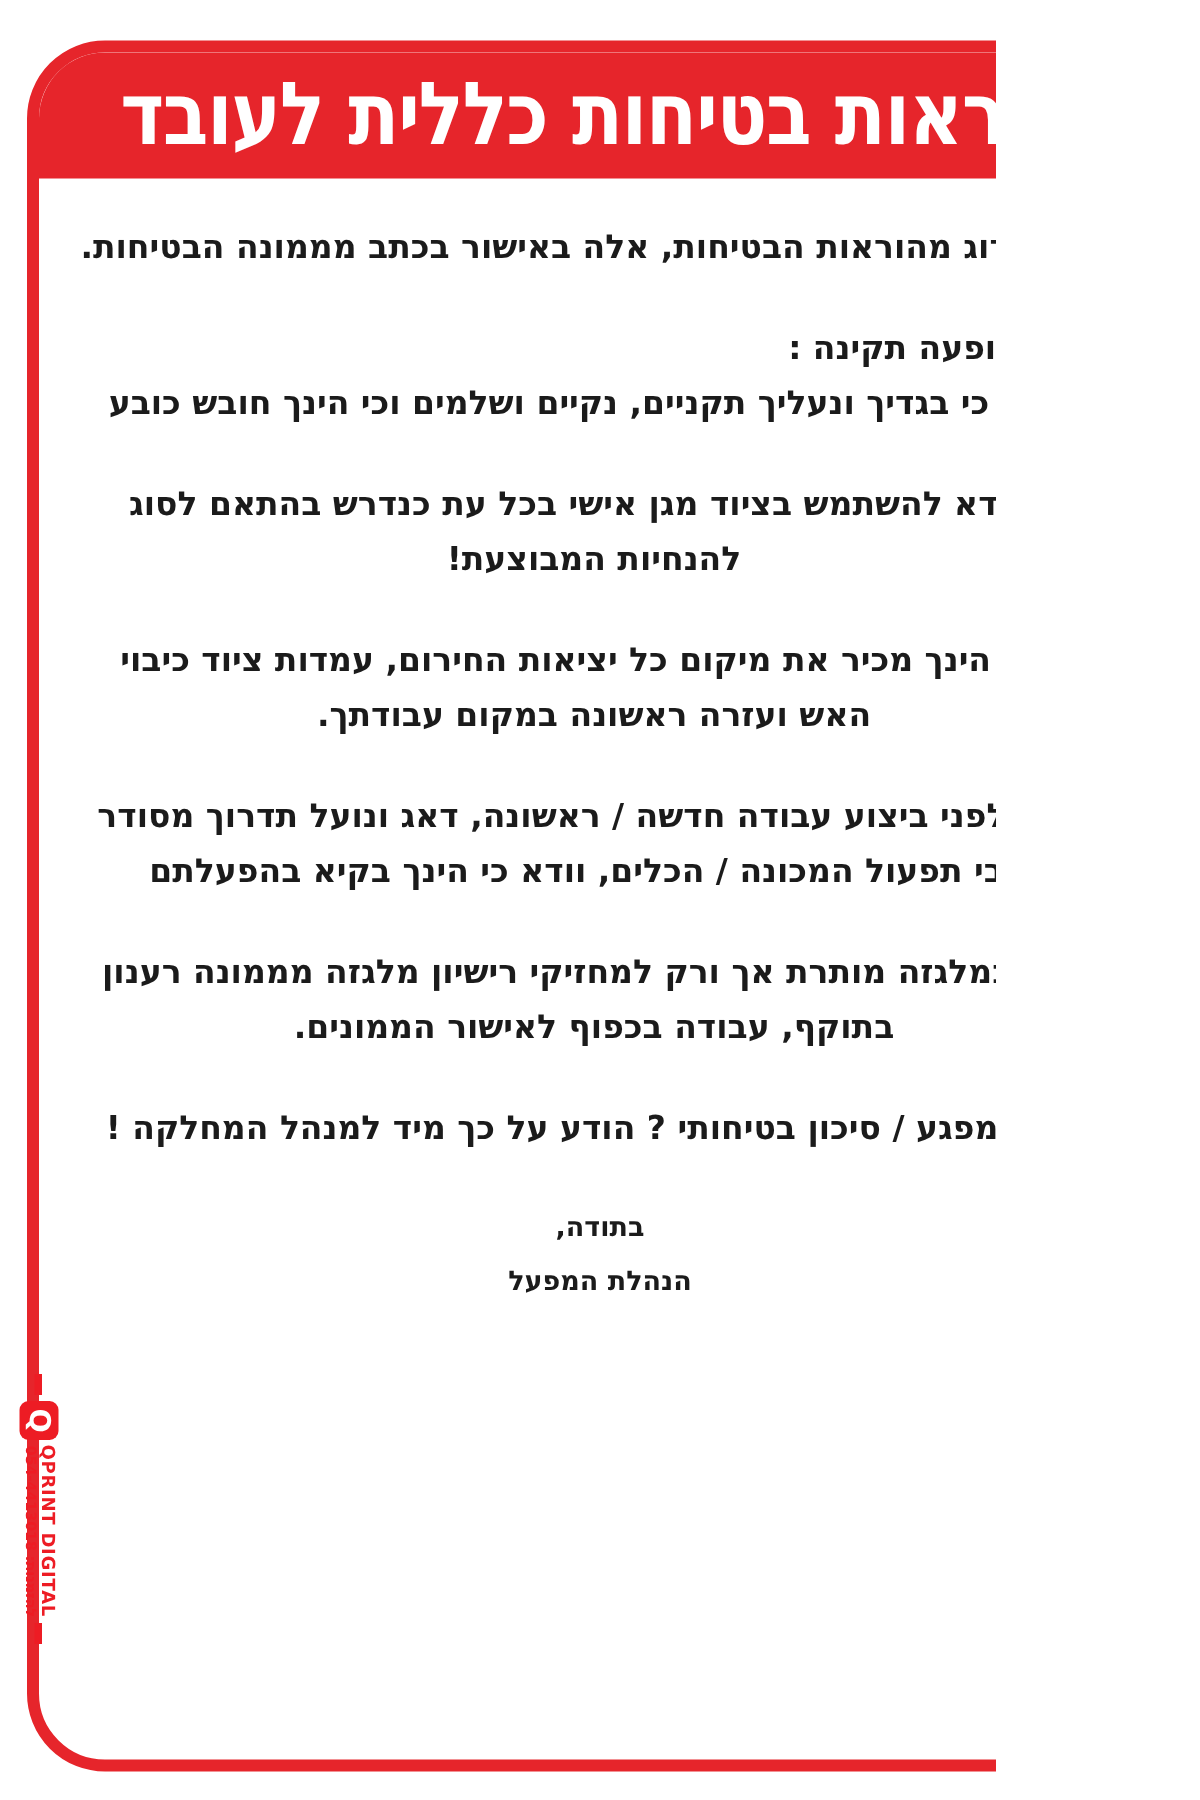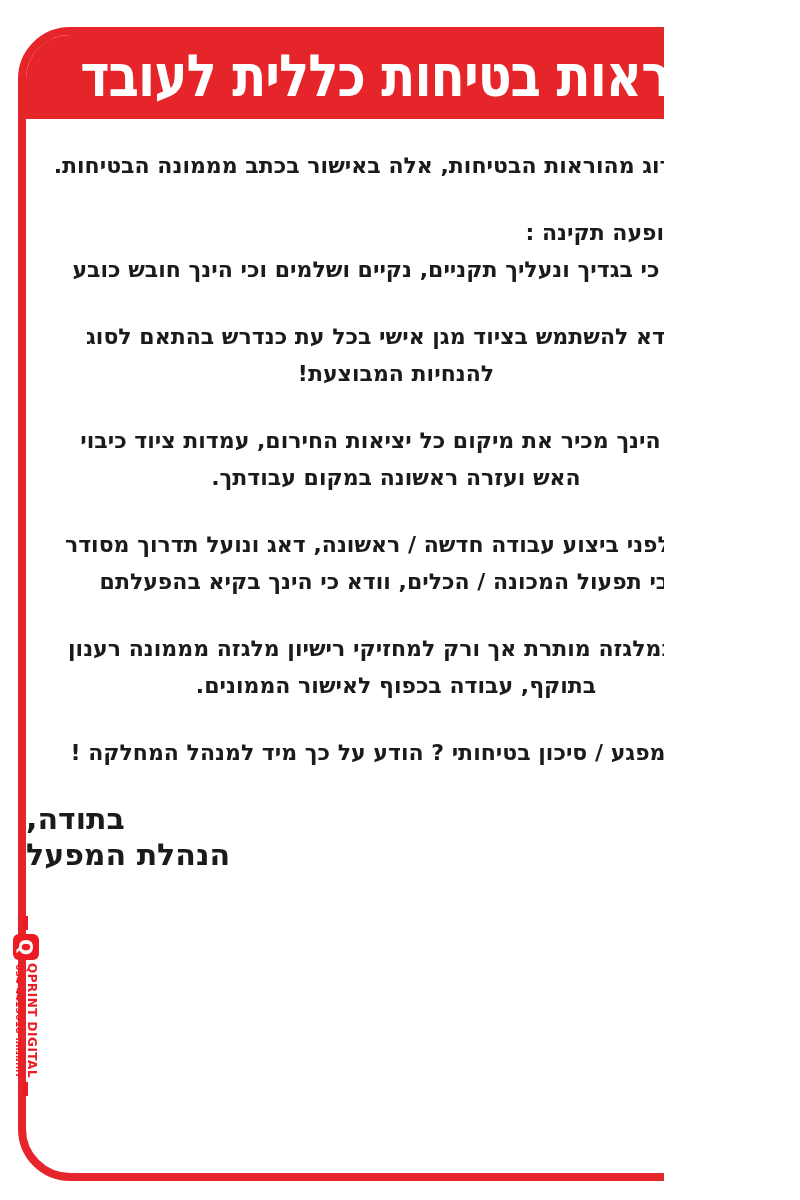--- a/index.html
+++ b/index.html
@@ -46,22 +46,22 @@
     white-space:nowrap;
   }
   .dot{
     flex:0 0 auto;width:13px;height:13px;border-radius:50%;
     background:var(--bullet-red);margin-left:10px;margin-top:2px;
   }
   .rline{text-align:center;white-space:nowrap;}
 
   
   .closing{
-    direction:rtl;text-align:left;
-    font-weight:700;font-size:30px;line-height:36px;color:var(--text);
+    direction:rtl;text-align:center;
+    font-weight:700;font-size:18px;line-height:36px;color:var(--text);
   }
 
   
   .credit{position:absolute;left:8px;top:916px;width:36px;height:180px;}
   .credit-inner{
     width:180px;height:36px;
     transform:rotate(90deg) translateY(-36px);transform-origin:top left;
     display:flex;align-items:center;direction:ltr;color:var(--bullet-red);
   }
   .credit-bar{flex:0 0 auto;width:14px;height:5px;background:var(--bullet-red);}

